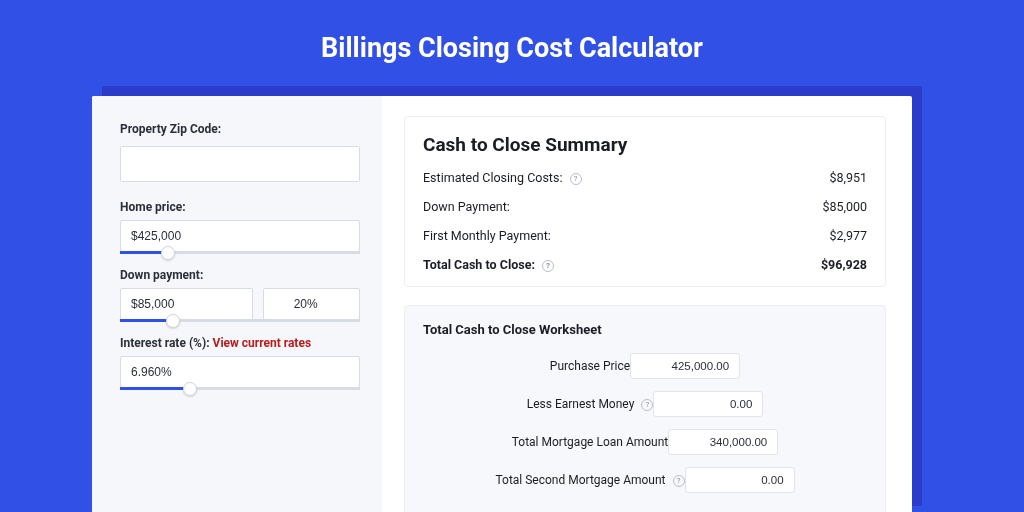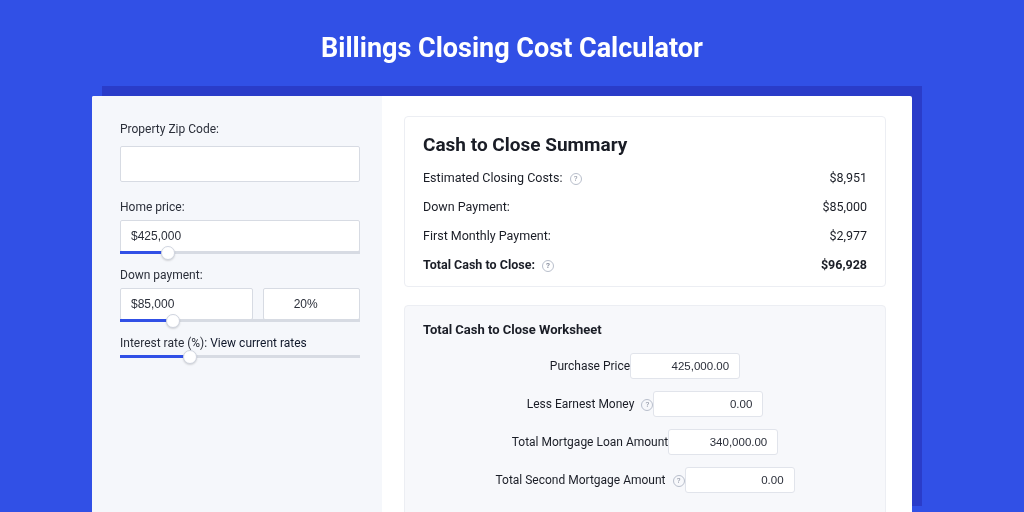--- a/index.html
+++ b/index.html
@@ -34,21 +34,21 @@
     display: flex;
     overflow: hidden;
   }
   .left {
     width: 290px;
     background: #f5f7fb;
     padding: 26px 22px 0 28px;
     font-size: 12px;
     color: #2b2f3a;
   }
-  .field-label { margin-bottom: 6px; }
+  .field-label { margin-bottom: 6px; font-weight: bold; }
   .text-input, .num-input {
     width: 100%;
     height: 32px;
     border: 1px solid #d7dbe3;
     background: #fff;
     border-radius: 2px;
     padding: 0 10px;
     font-size: 12px;
     color: #2b2f3a;
   }
@@ -73,21 +73,21 @@
   .slider-thumb {
     position: absolute;
     top: 50%;
     width: 14px; height: 14px;
     background: #fff;
     border: 1px solid #cfd4df;
     border-radius: 50%;
     box-shadow: 0 1px 2px rgba(0,0,0,.15);
     transform: translate(-50%, -50%);
   }
-  .rate-label .link { color: #0f172a; cursor: pointer; }
+  .rate-label .link { color: #b91c1c; cursor: pointer; }
   .right {
     flex: 1;
     padding: 20px 26px 0 22px;
     display: flex;
     flex-direction: column;
   }
   .summary {
     border: 1px solid #eceef3;
     border-radius: 4px;
     padding: 16px 18px 14px 18px;
@@ -185,20 +185,21 @@
         <div class="slider-track">
           <div class="slider-fill" style="width:22%"></div>
           <div class="slider-thumb" style="left:22%"></div>
         </div>
       </div>
 
       <div class="slider-block">
         <div class="field-label rate-label">
           <span>Interest rate (%): </span><span class="link">View current rates</span>
         </div>
+        <input class="num-input" value="6.960%" style="">
         <div class="slider-track">
           <div class="slider-fill" style="width:29%"></div>
           <div class="slider-thumb" style="left:29%"></div>
         </div>
       </div>
 
     </div>
 
     <div class="right">
 

